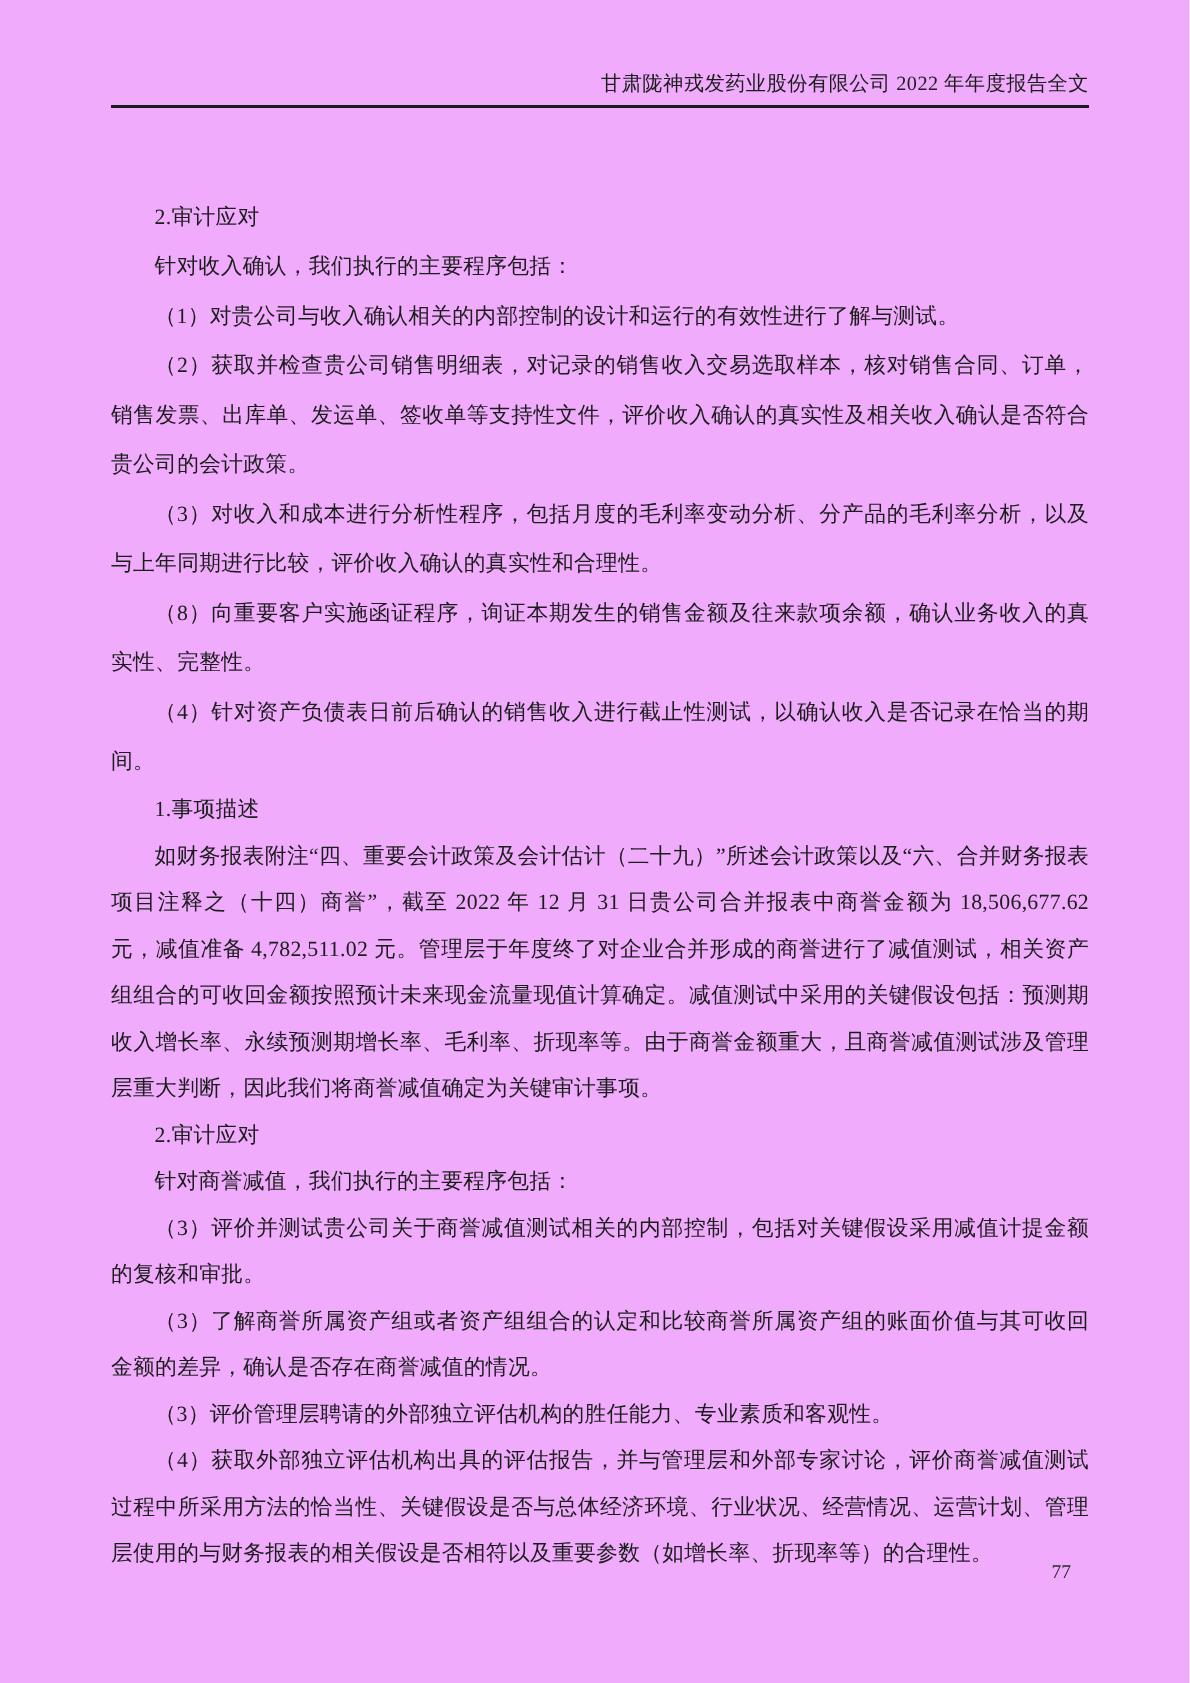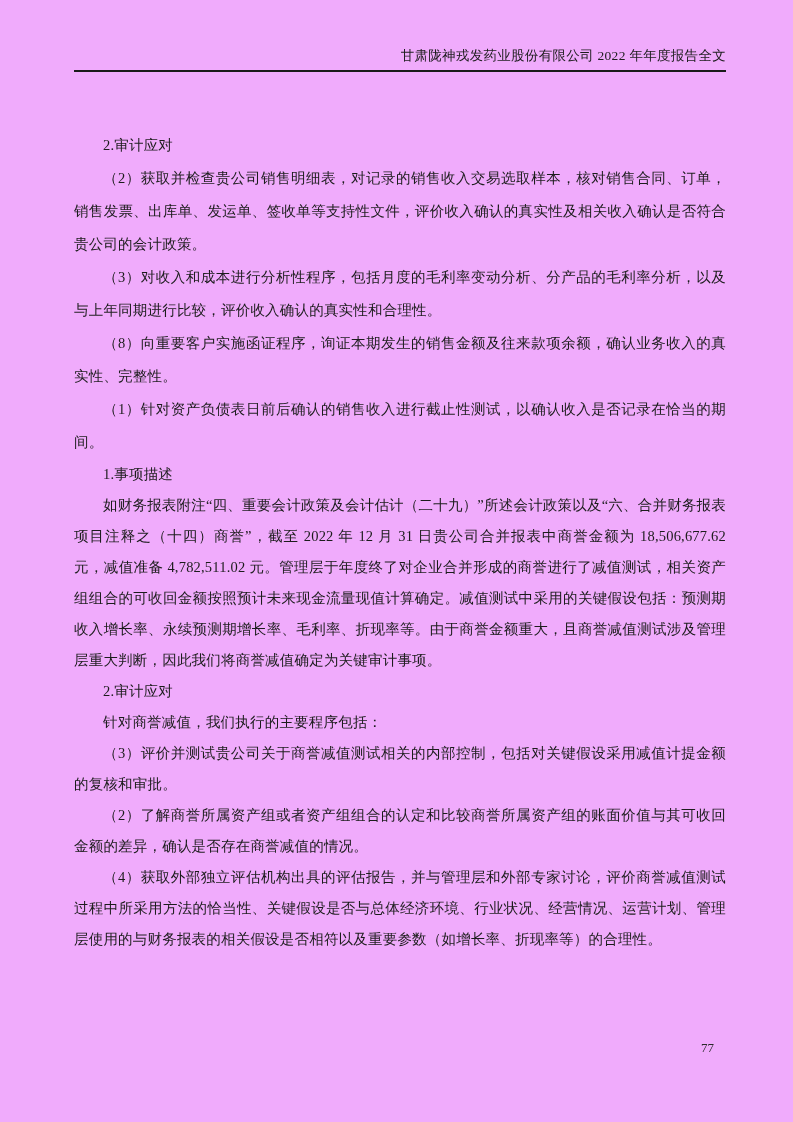--- a/index.html
+++ b/index.html
@@ -65,28 +65,31 @@
 <body>
 
 <div class="page">
 
   <div class="header">
     <span>甘肃陇神戎发药业股份有限公司 2022 年年度报告全文</span>
   </div>
 
   <div class="content">
     <p>2.审计应对</p>
+    <p>针对收入确认，我们执行的主要程序包括：</p>
+    <p>（1）对贵公司与收入确认相关的内部控制的设计和运行的有效性进行了解与测试。</p>
     <p>（2）获取并检查贵公司销售明细表，对记录的销售收入交易选取样本，核对销售合同、订单，销售发票、出库单、发运单、签收单等支持性文件，评价收入确认的真实性及相关收入确认是否符合贵公司的会计政策。</p>
     <p>（3）对收入和成本进行分析性程序，包括月度的毛利率变动分析、分产品的毛利率分析，以及与上年同期进行比较，评价收入确认的真实性和合理性。</p>
     <p>（8）向重要客户实施函证程序，询证本期发生的销售金额及往来款项余额，确认业务收入的真实性、完整性。</p>
-    <p>（1）针对资产负债表日前后确认的销售收入进行截止性测试，以确认收入是否记录在恰当的期间。</p>
+    <p>（4）针对资产负债表日前后确认的销售收入进行截止性测试，以确认收入是否记录在恰当的期间。</p>
     <p class="tight">1.事项描述</p>
     <p class="tight">如财务报表附注“四、重要会计政策及会计估计（二十九）”所述会计政策以及“六、合并财务报表项目注释之（十四）商誉”，截至 2022 年 12 月 31 日贵公司合并报表中商誉金额为 18,506,677.62 元，减值准备 4,782,511.02 元。管理层于年度终了对企业合并形成的商誉进行了减值测试，相关资产组组合的可收回金额按照预计未来现金流量现值计算确定。减值测试中采用的关键假设包括：预测期收入增长率、永续预测期增长率、毛利率、折现率等。由于商誉金额重大，且商誉减值测试涉及管理层重大判断，因此我们将商誉减值确定为关键审计事项。</p>
     <p class="tight">2.审计应对</p>
     <p class="tight">针对商誉减值，我们执行的主要程序包括：</p>
     <p class="tight">（3）评价并测试贵公司关于商誉减值测试相关的内部控制，包括对关键假设采用减值计提金额的复核和审批。</p>
-    <p class="tight">（2）了解商誉所属资产组或者资产组组合的认定和比较商誉所属资产组的账面价值与其可收回金额的差异，确认是否存在商誉减值的情况。</p>
+    <p class="tight">（3）了解商誉所属资产组或者资产组组合的认定和比较商誉所属资产组的账面价值与其可收回金额的差异，确认是否存在商誉减值的情况。</p>
+    <p class="tight">（3）评价管理层聘请的外部独立评估机构的胜任能力、专业素质和客观性。</p>
     <p class="tight">（4）获取外部独立评估机构出具的评估报告，并与管理层和外部专家讨论，评价商誉减值测试过程中所采用方法的恰当性、关键假设是否与总体经济环境、行业状况、经营情况、运营计划、管理层使用的与财务报表的相关假设是否相符以及重要参数（如增长率、折现率等）的合理性。</p>
   </div>
 
   <div class="page-number">77</div>
 
 </div>
 
 </body></html>

